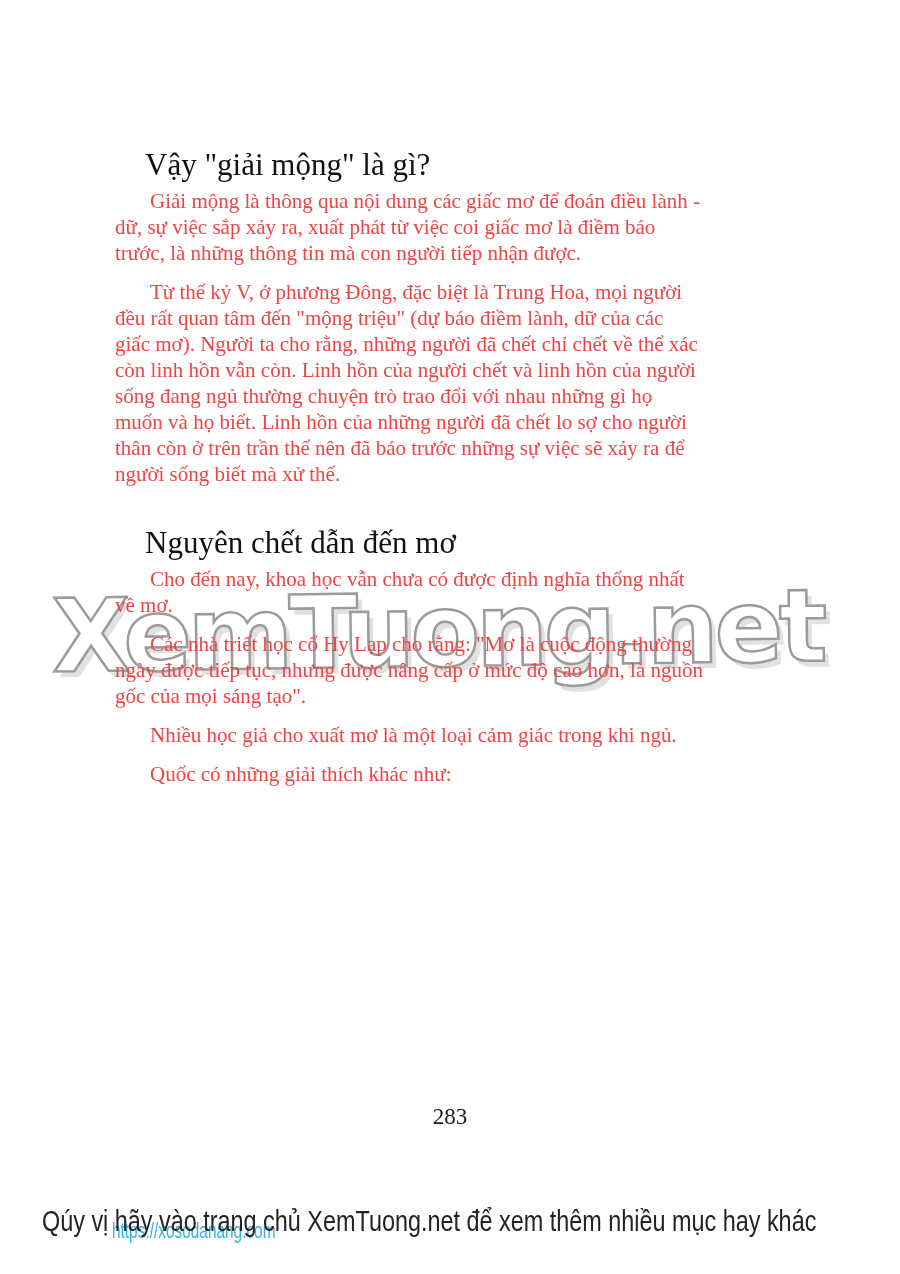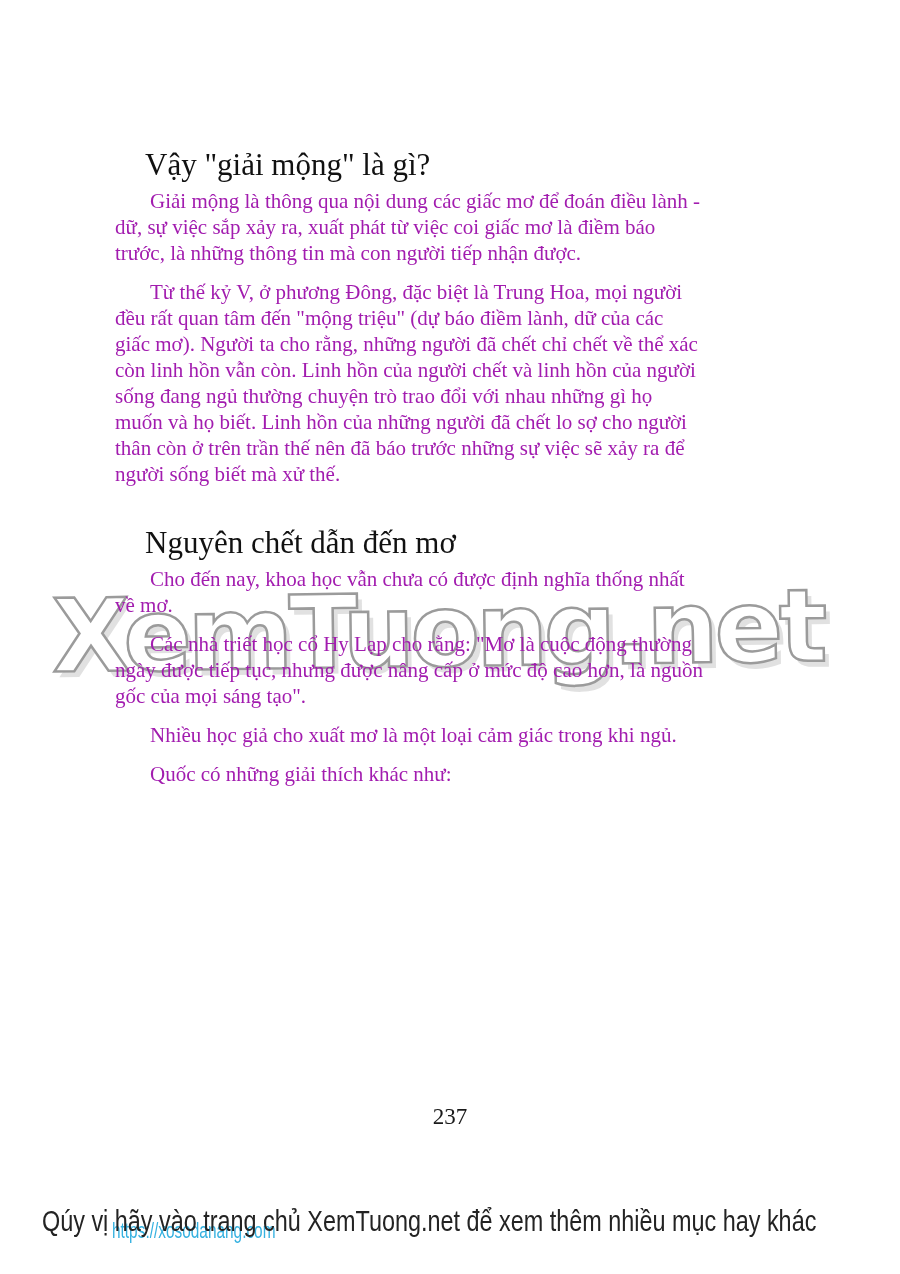--- a/index.html
+++ b/index.html
@@ -50,21 +50,21 @@
     margin: 0 0 5px 0;
     color: #111111;
   }
   .content h1.second { margin-top: 38px; }
   .content p {
     font-size: 21px;
     line-height: 26px;
     margin: 0 0 13px 0;
     text-indent: 35px;
     white-space: pre-line;
-    color: #a21caf;
+    color: #ef4444;
   }
 
   
   .page-number {
     position: absolute;
     top: 1104px; left: 0;
     width: 900px;
     text-align: center;
     font-size: 23px;
     color: #1a1a1a;
@@ -137,20 +137,20 @@
 
 
     <p>Nhiều học giả cho xuất mơ là một loại cảm giác trong khi ngủ.</p>
 
 
     <p>Quốc có những giải thích khác như:</p>
 
 
   </main>
 
-  <div class="page-number">237</div>
+  <div class="page-number">283</div>
 
   <footer class="footer">
     <span class="footer-link">https://xosodanang.com</span>
     <span class="footer-message">Qúy vị hãy vào trang chủ XemTuong.net để xem thêm nhiều mục hay khác</span>
   </footer>
 
 </div>
 
 </body></html>

